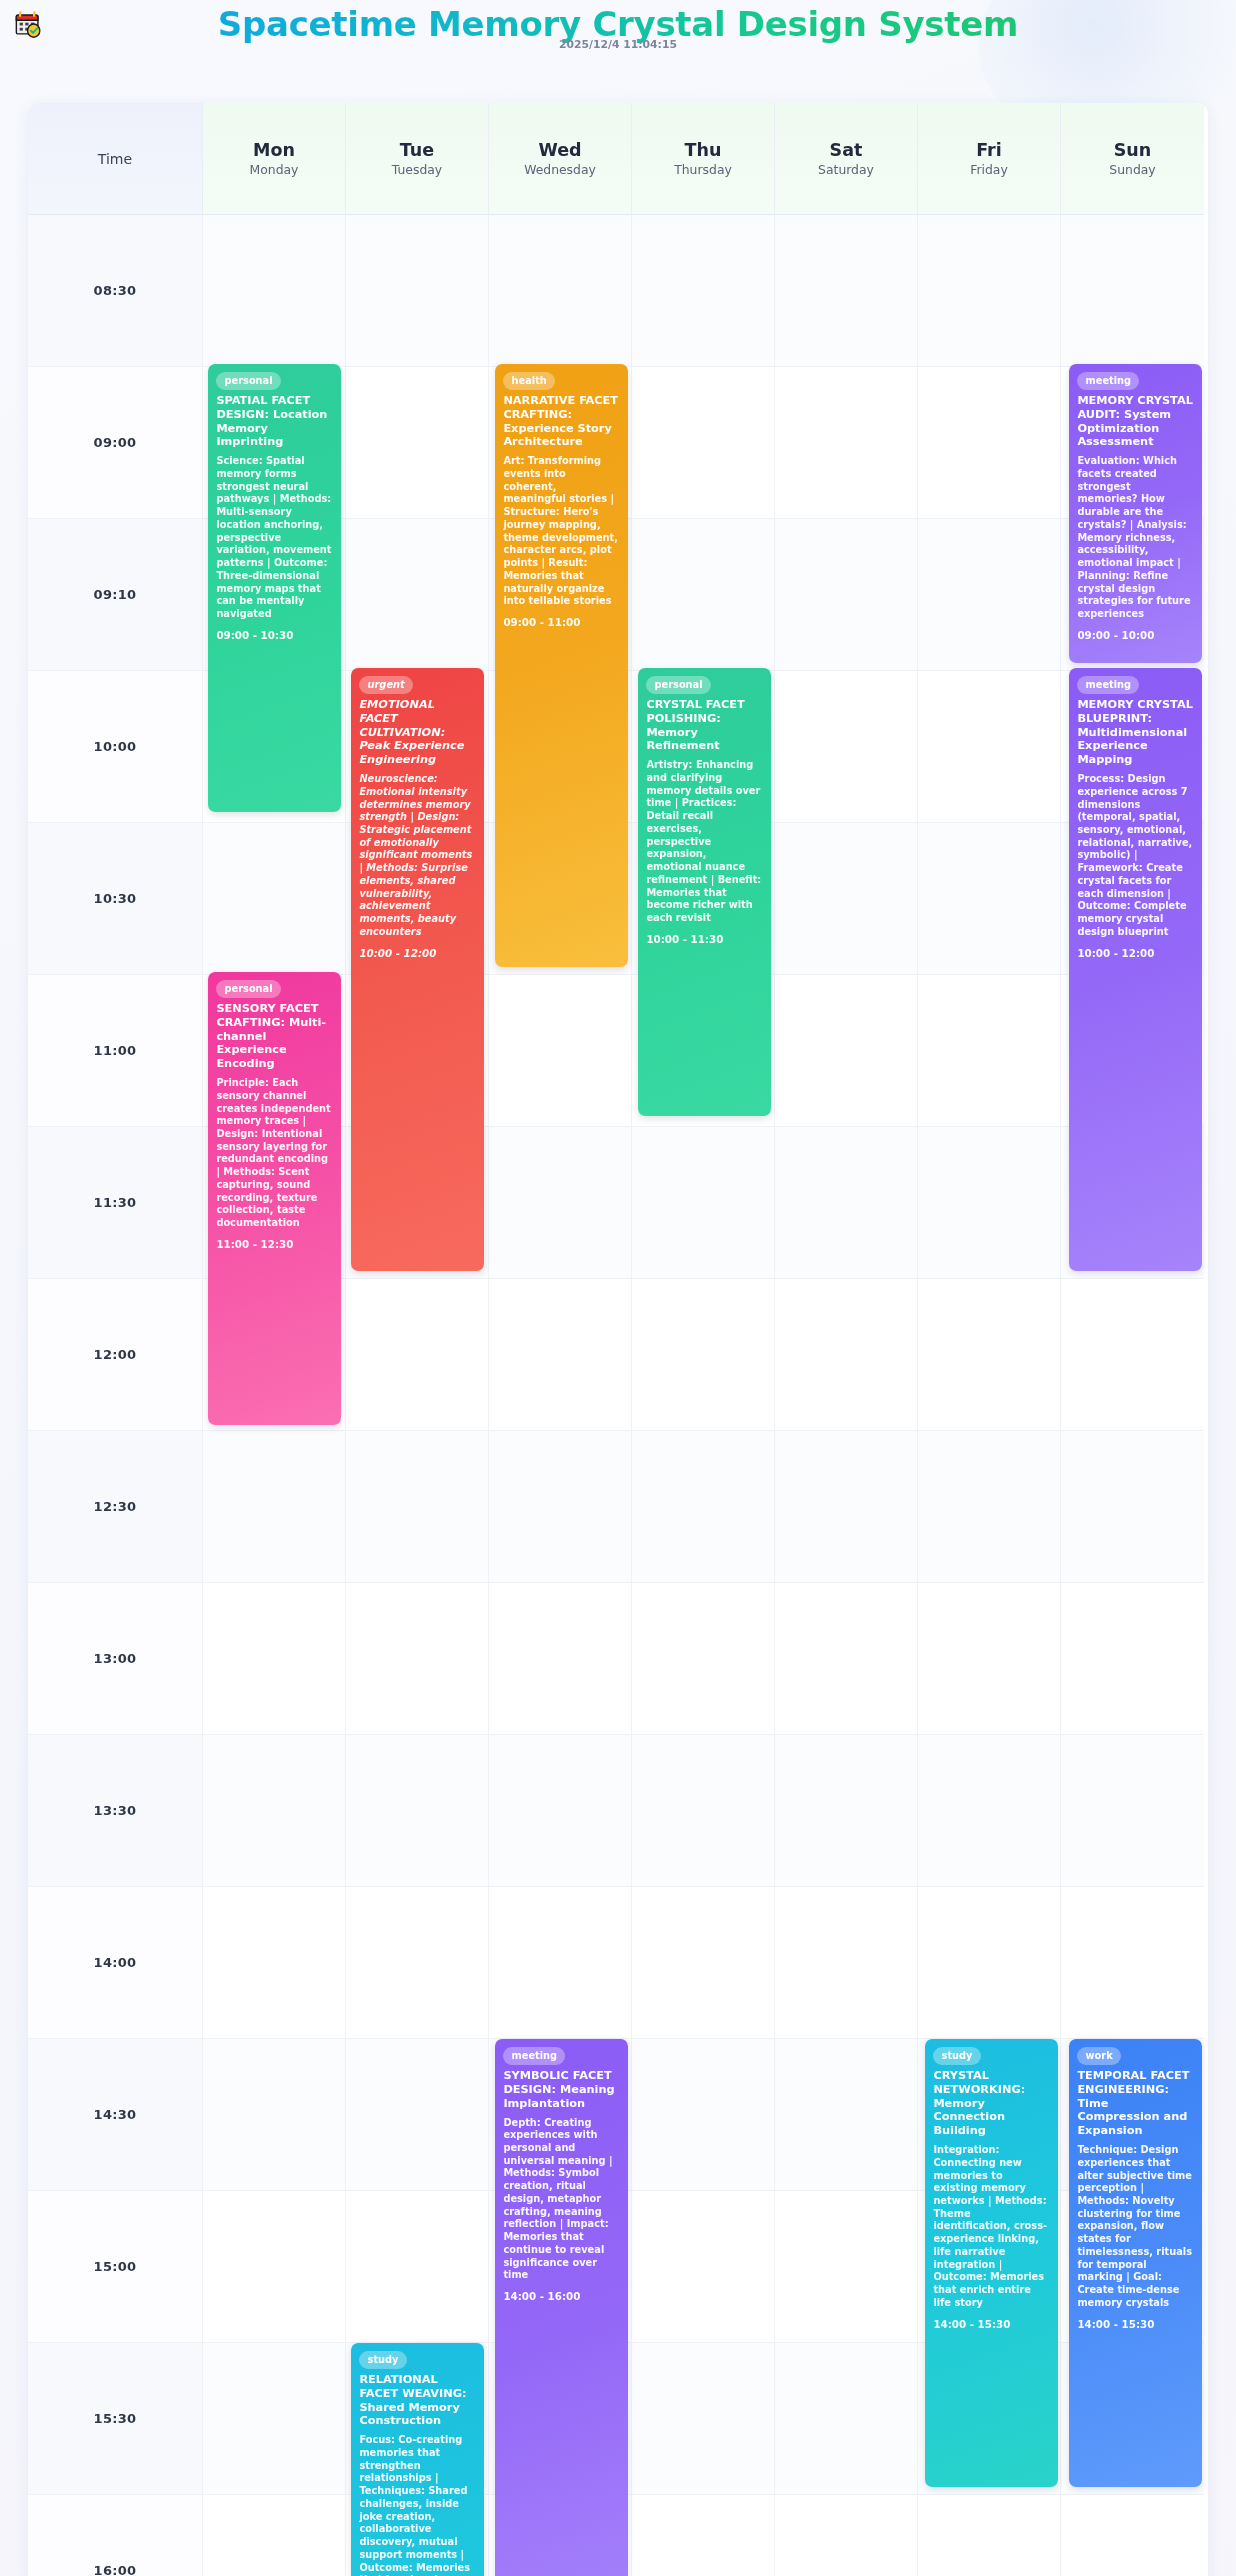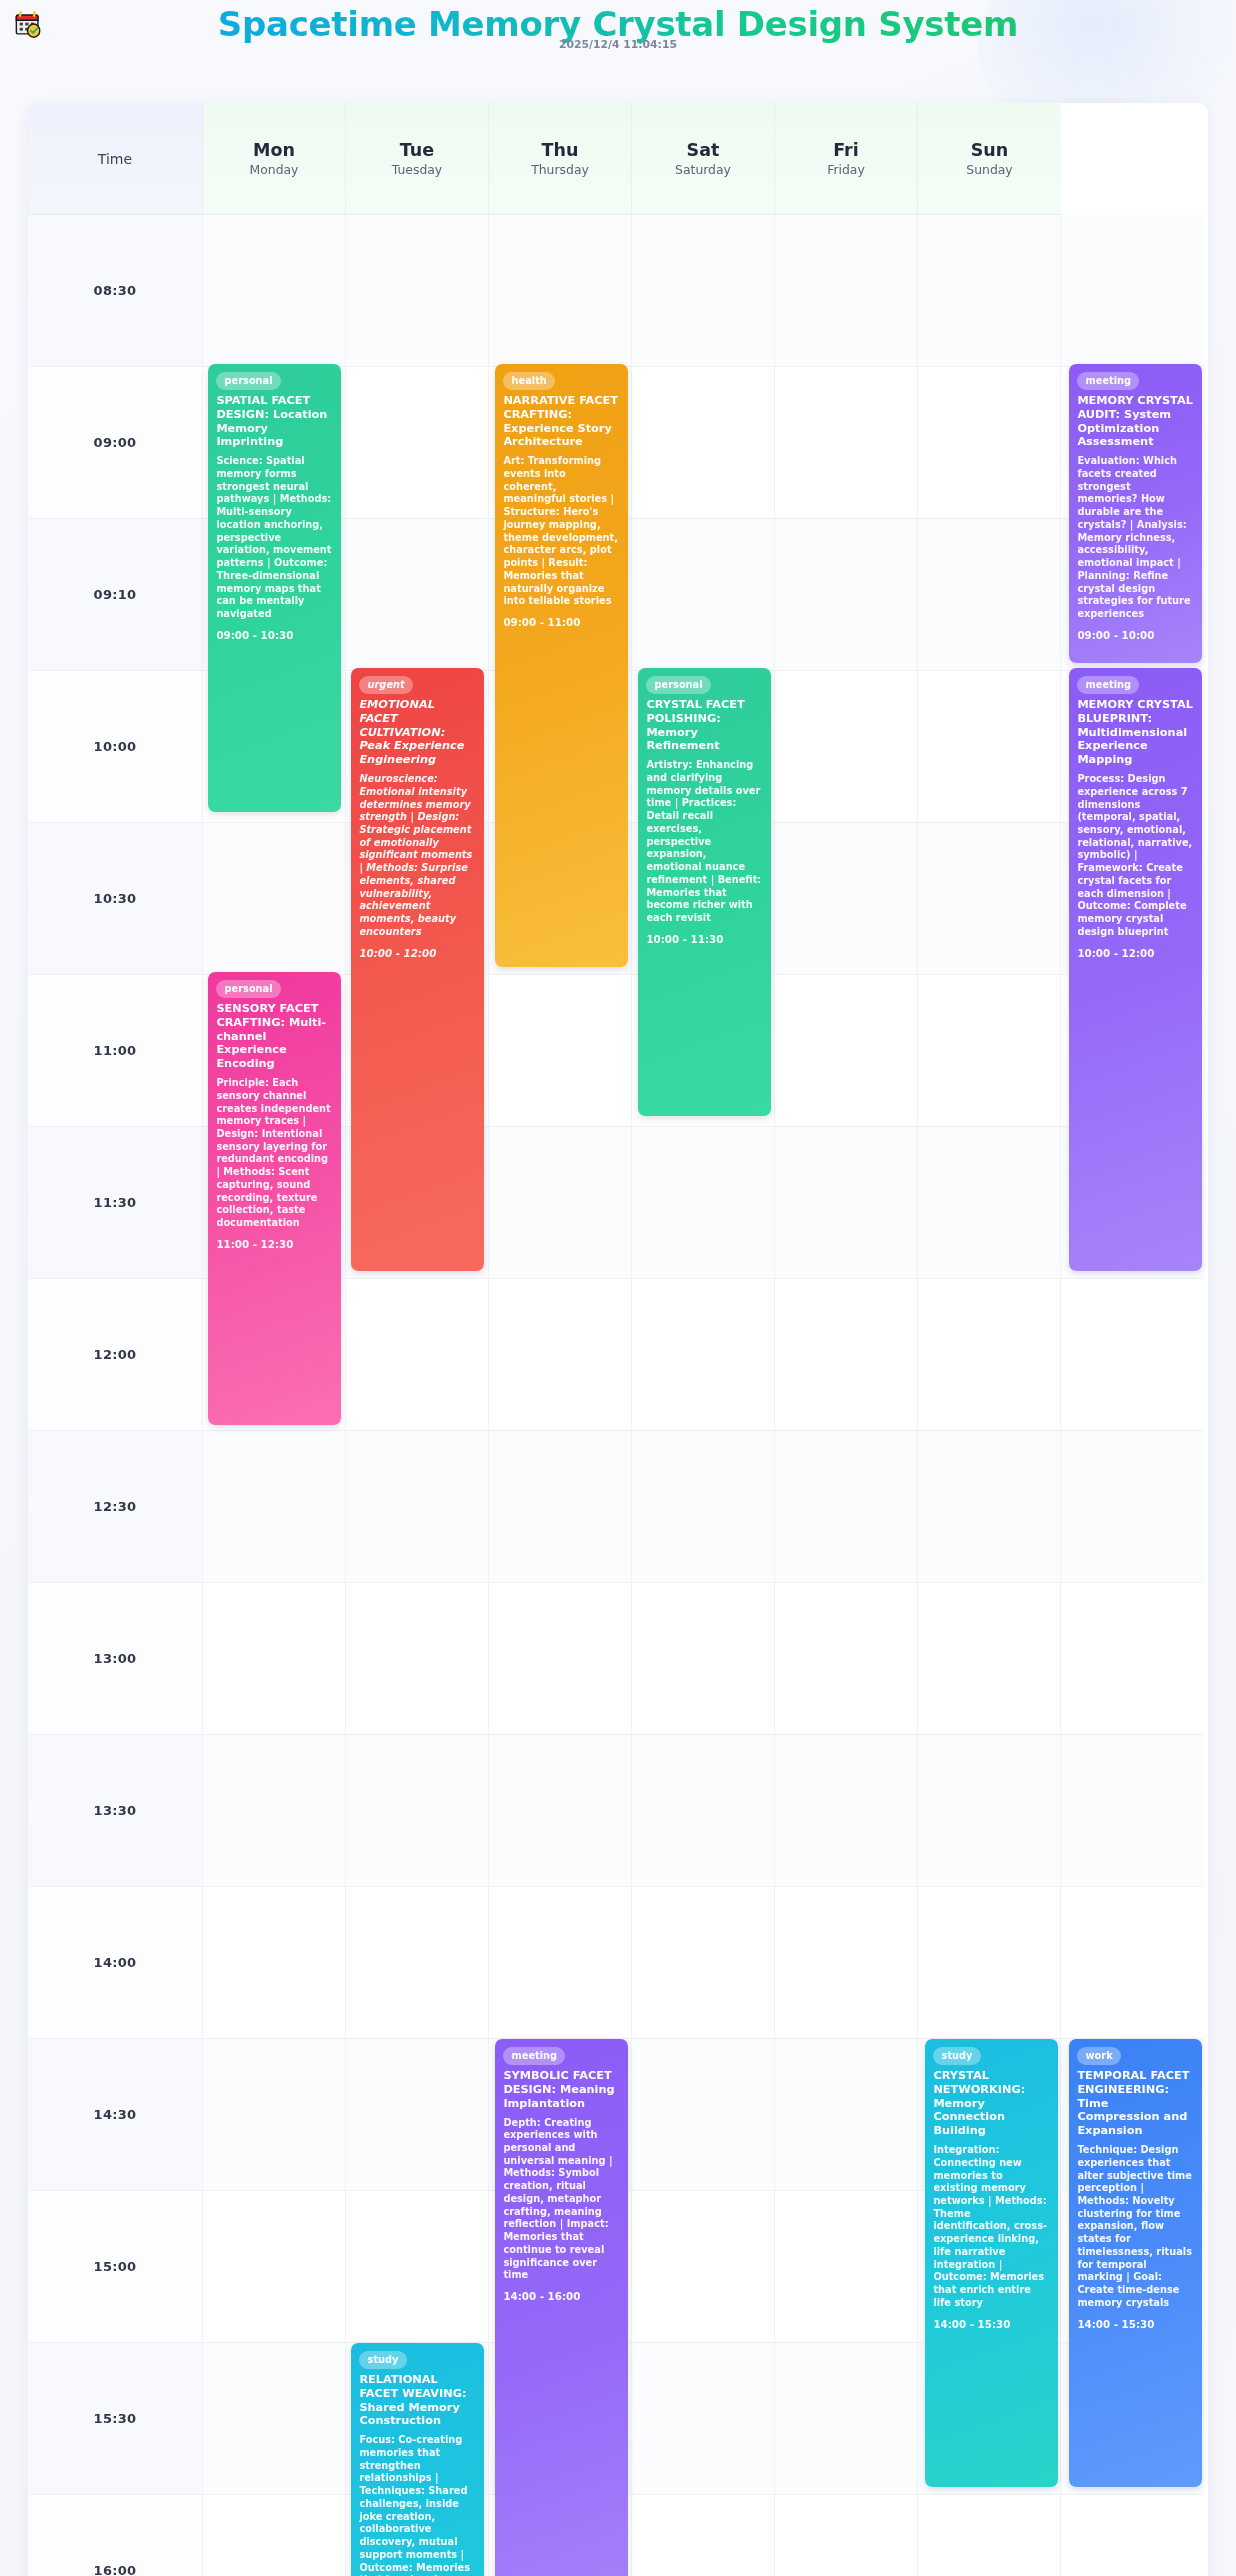--- a/index.html
+++ b/index.html
@@ -154,20 +154,24 @@
         </div>
         <div class="head-cell head-day">
           <div class="head-abbr">Mon</div>
           <div class="head-full">Monday</div>
         </div>
         <div class="head-cell head-day">
           <div class="head-abbr">Tue</div>
           <div class="head-full">Tuesday</div>
         </div>
         <div class="head-cell head-day">
+          <div class="head-abbr">Wed</div>
+          <div class="head-full">Wednesday</div>
+        </div>
+        <div class="head-cell head-day">
           <div class="head-abbr">Thu</div>
           <div class="head-full">Thursday</div>
         </div>
         <div class="head-cell head-day">
           <div class="head-abbr">Sat</div>
           <div class="head-full">Saturday</div>
         </div>
         <div class="head-cell head-day">
           <div class="head-abbr">Fri</div>
           <div class="head-full">Friday</div>

